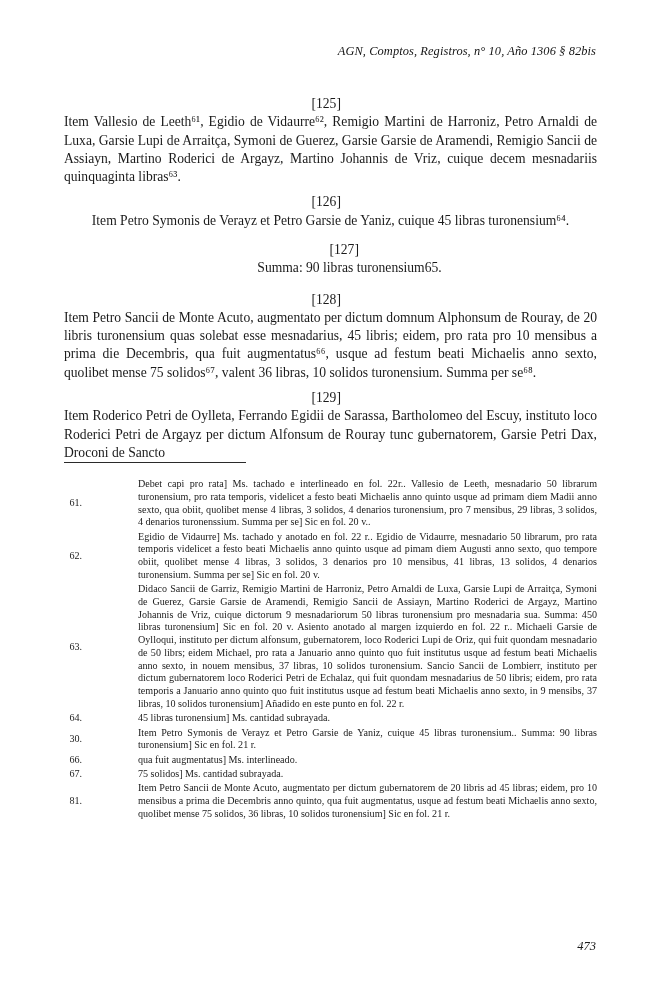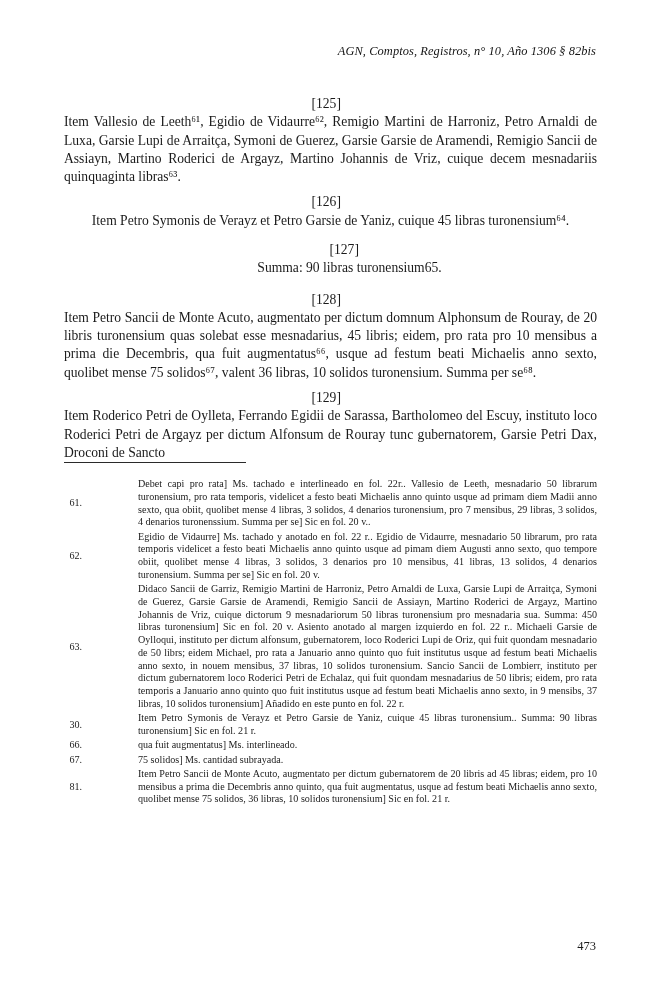--- a/index.html
+++ b/index.html
@@ -104,20 +104,21 @@
     flex: 1 1 auto;
     text-align: justify;
     text-justify: inter-word;
   }
   
   .folio {
     position: absolute;
     bottom: 46px;
     right: 64px;
     font-size: 12.5px;
+    font-style: italic;
   }
 </style>
 </head>
 <body>
 
 <div class="page">
 
   <div class="running-head">AGN, Comptos, Registros, n° 10, Año 1306 § 82bis</div>
 
   <div class="body-block">
@@ -161,20 +162,24 @@
     <div class="note">
       <span class="n-num">62.</span>
       <span class="n-txt">Egidio de Vidaurre] Ms. tachado y anotado en fol. 22 r.. Egidio de Vidaurre, mesnadario 50 librarum, pro rata temporis videlicet a festo beati Michaelis anno quinto usque ad pimam diem Augusti anno sexto, quo tempore obiit, quolibet mense 4 libras, 3 solidos, 3 denarios pro 10 mensibus, 41 libras, 13 solidos, 4 denarios turonensium. Summa per se] Sic en fol. 20 v.</span>
     </div>
 
     <div class="note">
       <span class="n-num">63.</span>
       <span class="n-txt">Didaco Sancii de Garriz, Remigio Martini de Harroniz, Petro Arnaldi de Luxa, Garsie Lupi de Arraitça, Symoni de Guerez, Garsie Garsie de Aramendi, Remigio Sancii de Assiayn, Martino Roderici de Argayz, Martino Johannis de Vriz, cuique dictorum 9 mesnadariorum 50 libras turonensium pro mesnadaria sua. Summa: 450 libras turonensium] Sic en fol. 20 v. Asiento anotado al margen izquierdo en fol. 22 r.. Michaeli Garsie de Oylloqui, instituto per dictum alfonsum, gubernatorem, loco Roderici Lupi de Oriz, qui fuit quondam mesnadario de 50 librs; eidem Michael, pro rata a Januario anno quinto quo fuit institutus usque ad festum beati Michaelis anno sexto, in nouem mensibus, 37 libras, 10 solidos turonensium. Sancio Sancii de Lombierr, instituto per dictum gubernatorem loco Roderici Petri de Echalaz, qui fuit quondam mesnadarius de 50 libris; eidem, pro rata temporis a Januario anno quinto quo fuit institutus usque ad festum beati Michaelis anno sexto, in 9 mensibs, 37 libras, 10 solidos turonensium] Añadido en este punto en fol. 22 r.</span>
     </div>
 
+    <div class="note">
+      <span class="n-num">64.</span>
+      <span class="n-txt">45 libras turonensium] Ms. cantidad subrayada.</span>
+    </div>
 
     <div class="note">
       <span class="n-num">30.</span>
       <span class="n-txt">Item Petro Symonis de Verayz et Petro Garsie de Yaniz, cuique 45 libras turonensium.. Summa: 90 libras turonensium] Sic en fol. 21 r.</span>
     </div>
 
     <div class="note">
       <span class="n-num">66.</span>
       <span class="n-txt">qua fuit augmentatus] Ms. interlineado.</span>
     </div>

